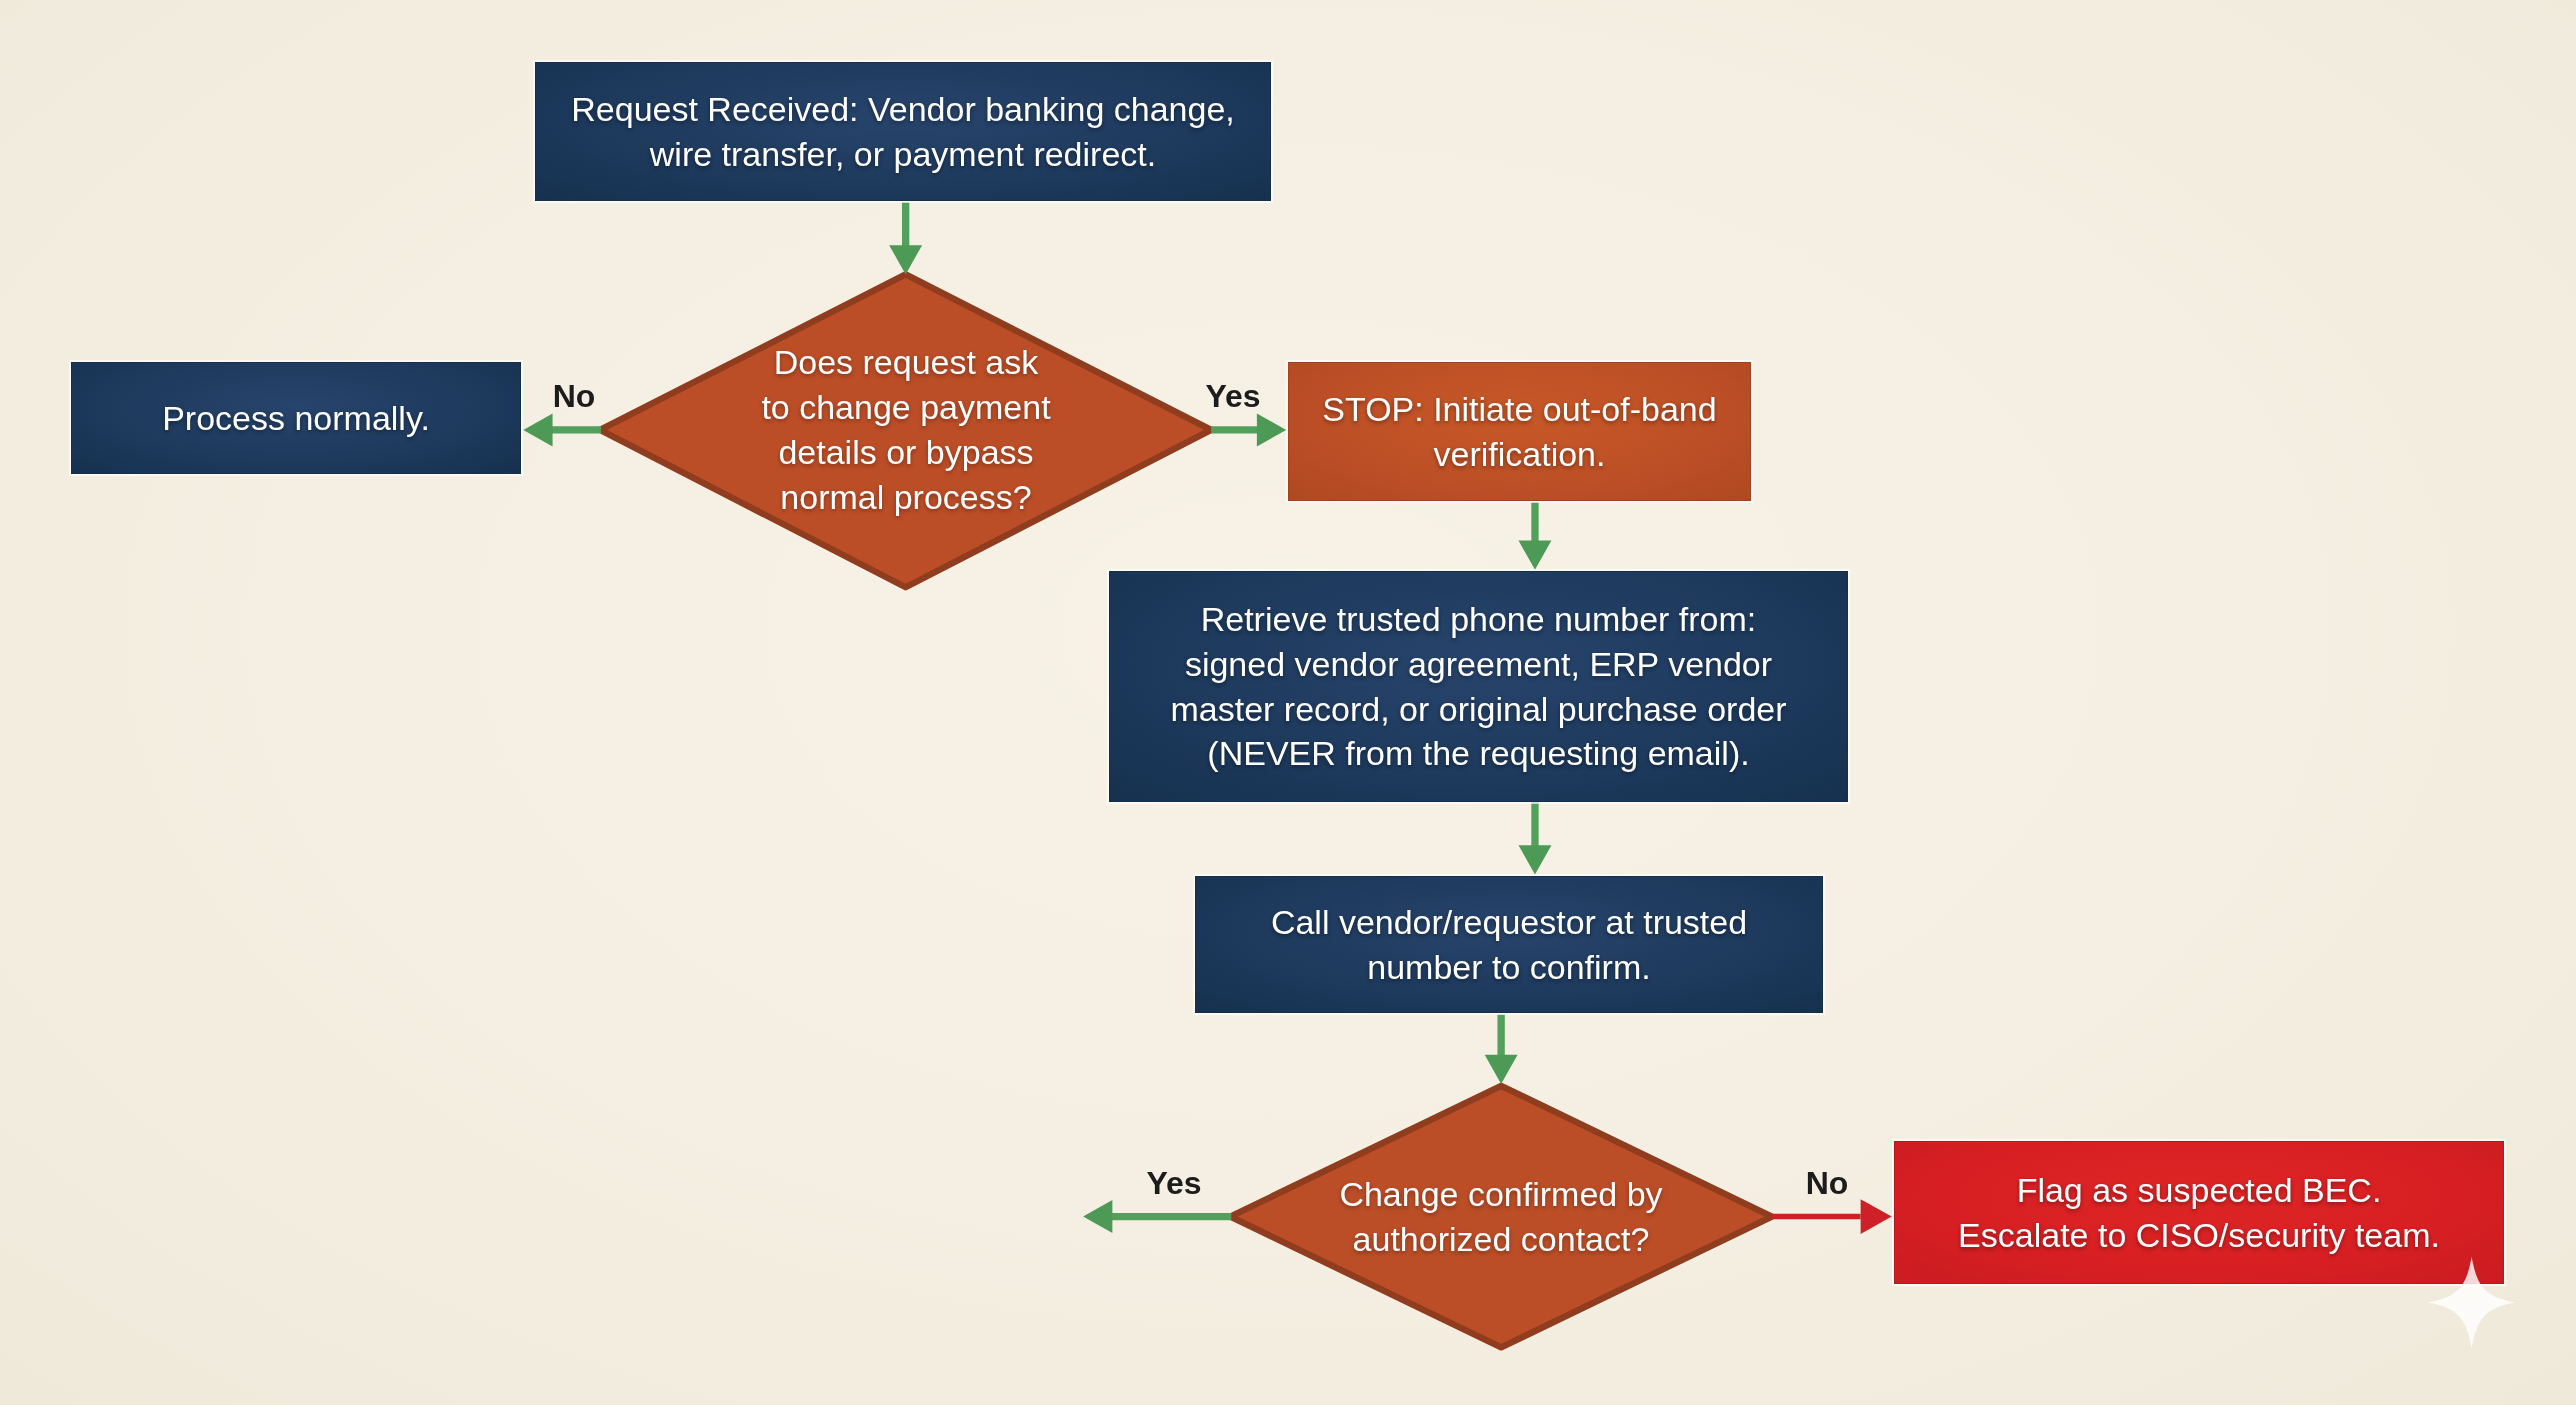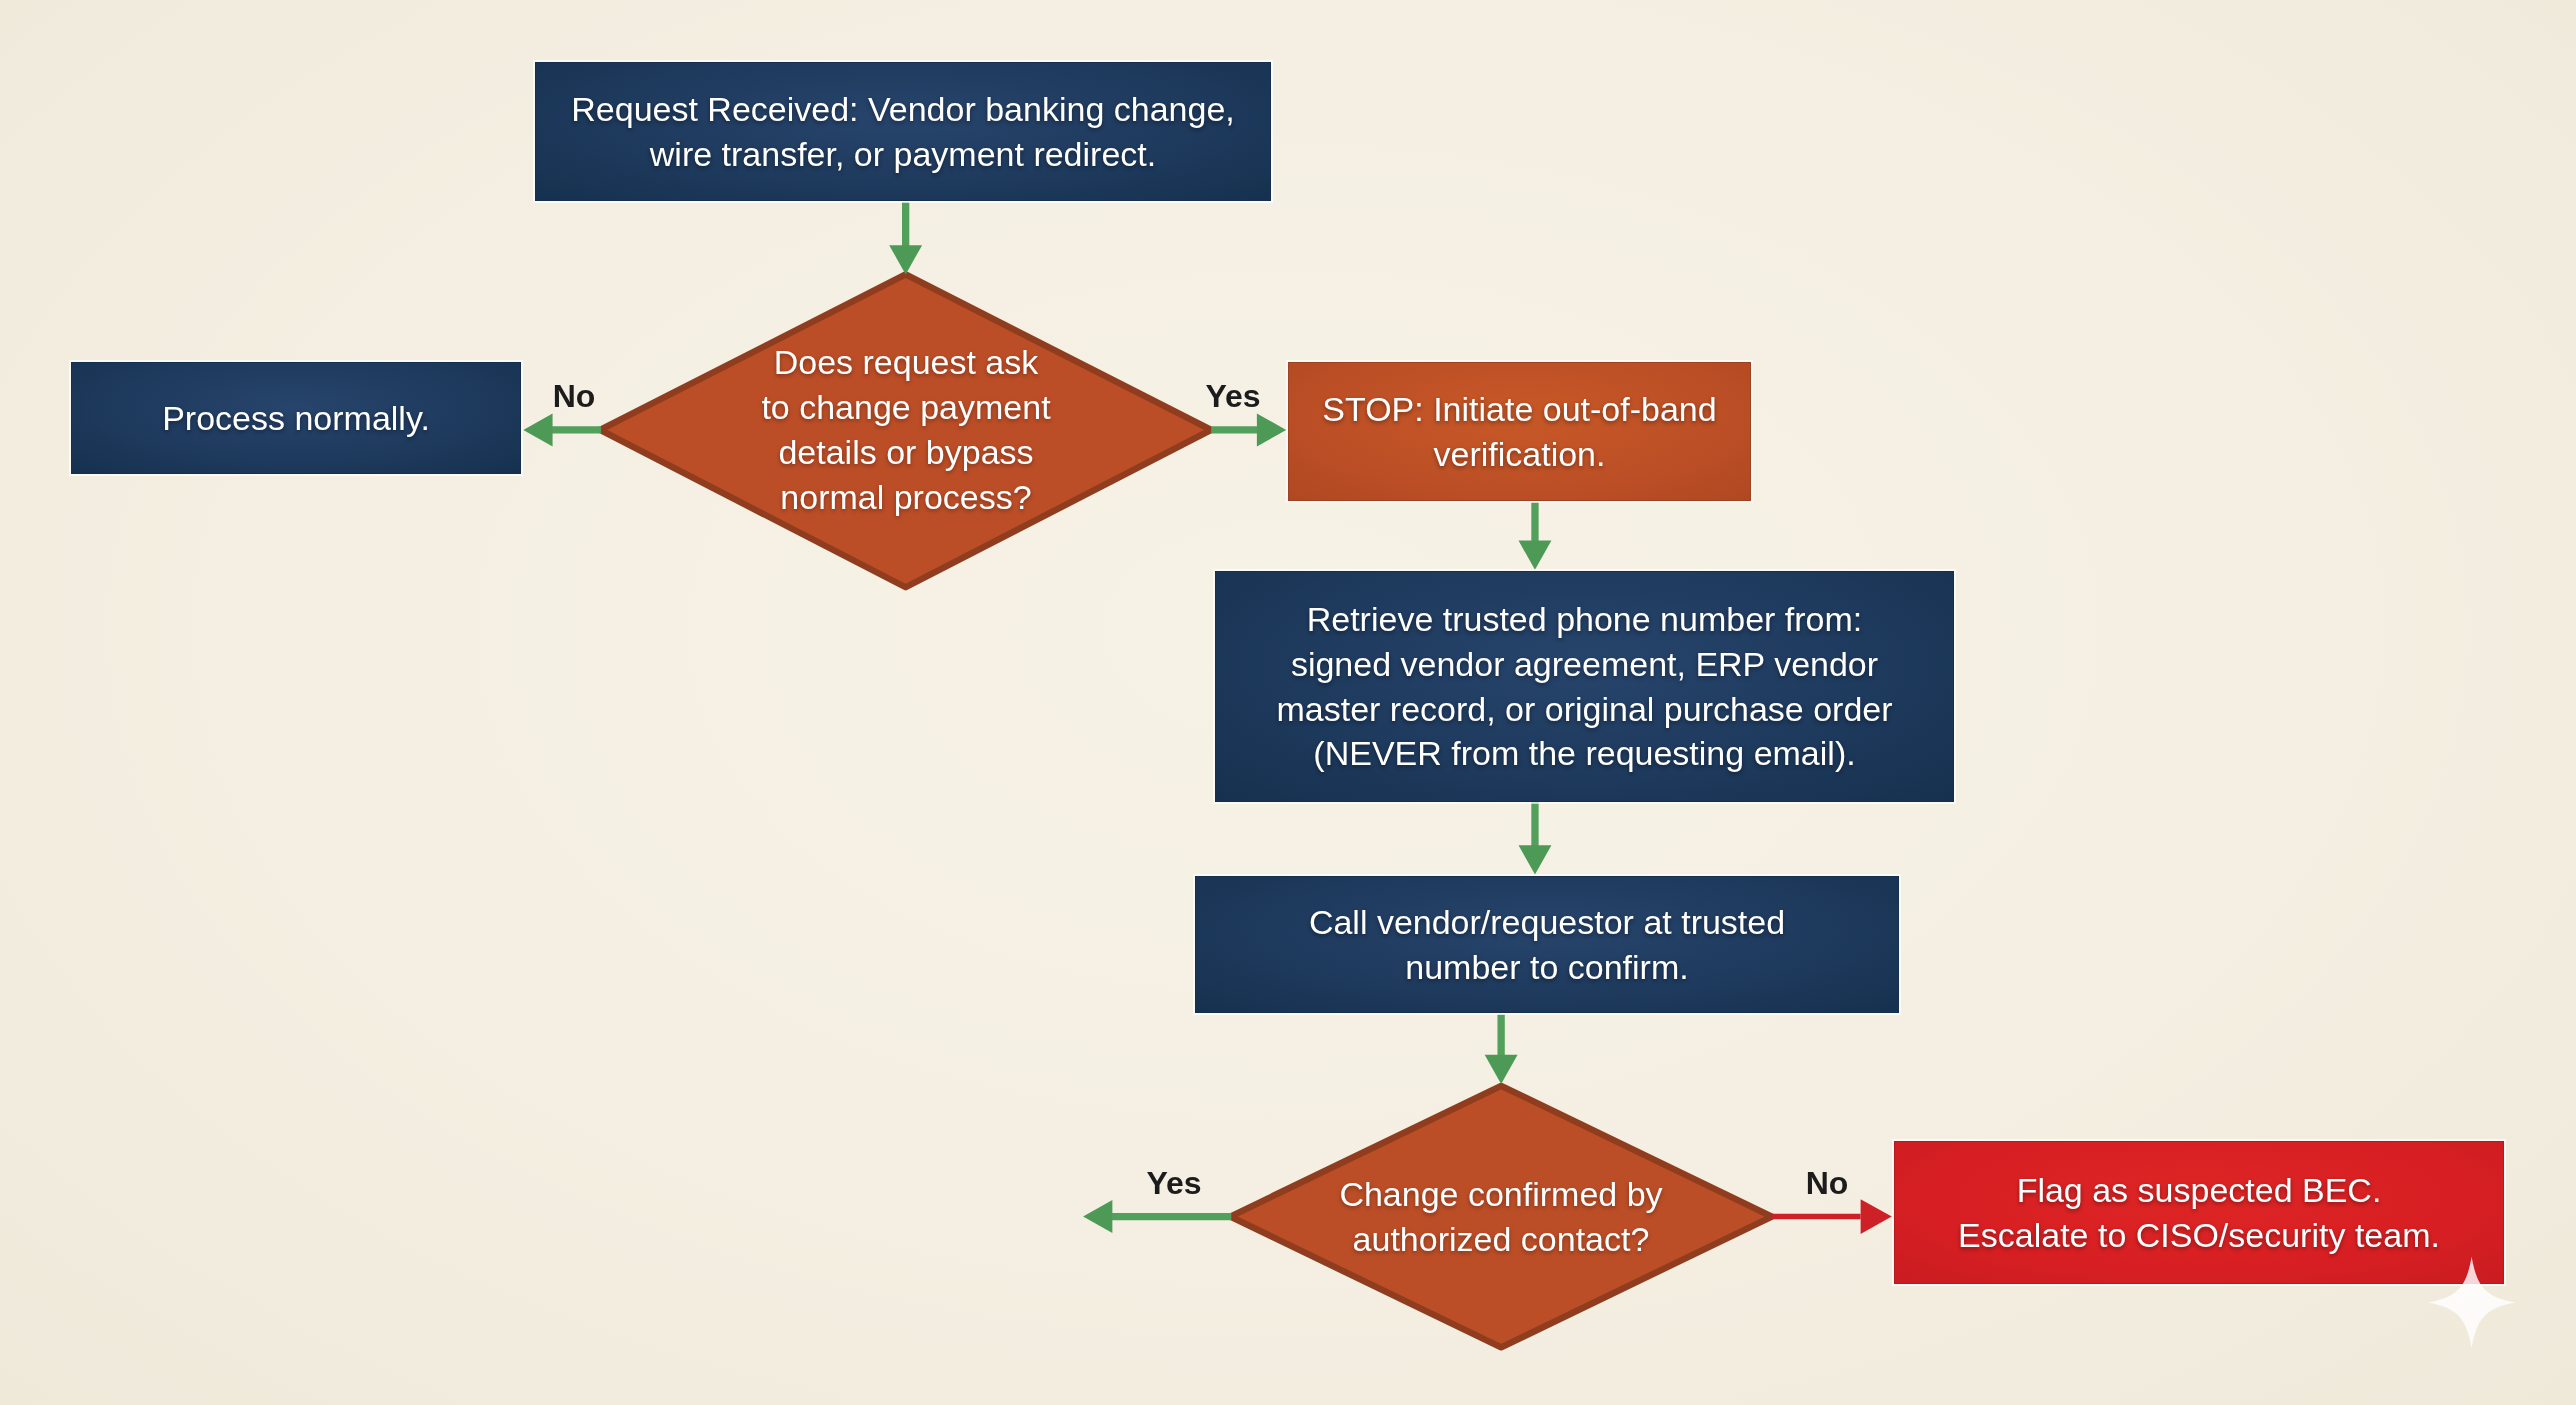--- a/index.html
+++ b/index.html
@@ -89,26 +89,26 @@
   </svg>
 
   <div class="node rect navy" style="left:535px;top:62px;width:736px;height:139px;">Request Received: Vendor banking change,
 wire transfer, or payment redirect.</div>
 
   <div class="node rect navy" style="left:71px;top:362px;width:450px;height:112px;">Process normally.</div>
 
   <div class="node rect orangeRect" style="left:1288px;top:362px;width:463px;height:139px;">STOP: Initiate out-of-band
 verification.</div>
 
-  <div class="node rect navy" style="left:1215px;top:571px;width:739px;height:231px;">Retrieve trusted phone number from:
+  <div class="node rect navy" style="left:1109px;top:571px;width:739px;height:231px;">Retrieve trusted phone number from:
 signed vendor agreement, ERP vendor
 master record, or original purchase order
 (NEVER from the requesting email).</div>
 
-  <div class="node rect navy" style="left:1195px;top:876px;width:704px;height:137px;">Call vendor/requestor at trusted
+  <div class="node rect navy" style="left:1195px;top:876px;width:628px;height:137px;">Call vendor/requestor at trusted
 number to confirm.</div>
 
 
   <div class="node rect redRect" style="left:1894px;top:1141px;width:610px;height:143px;">Flag as suspected BEC.
 Escalate to CISO/security team.</div>
 
   <div class="diamond-text" style="left:906px;top:430px;width:421px;">Does request ask
 to change payment
 details or bypass
 normal process?</div>

